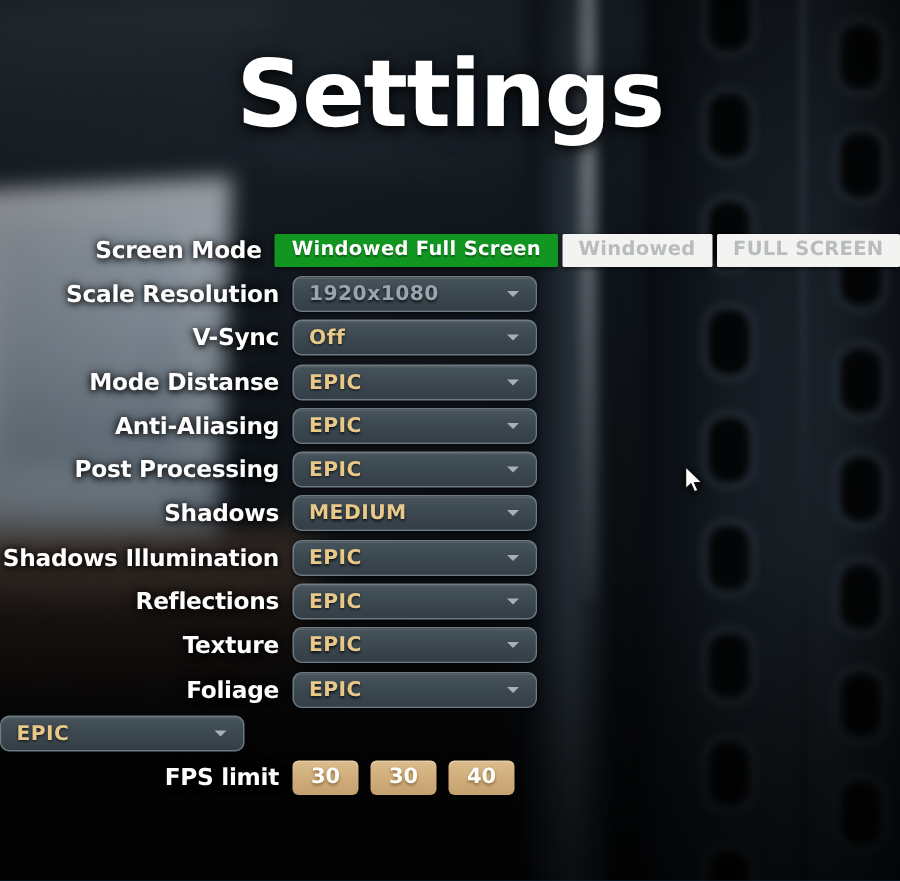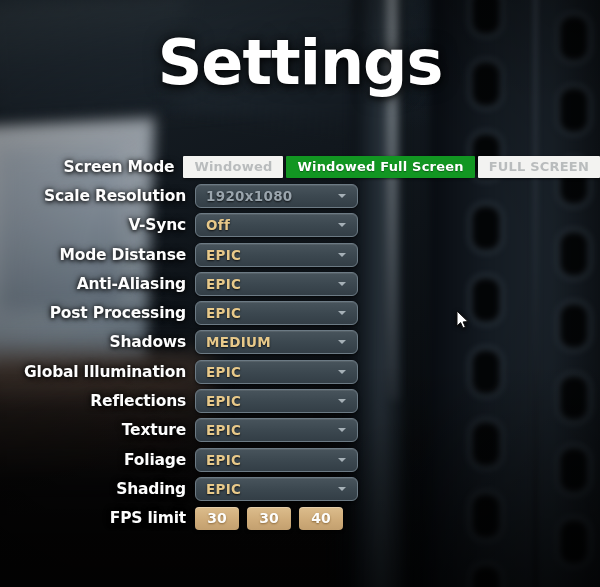--- a/index.html
+++ b/index.html
@@ -375,22 +375,22 @@
     <div class="bg-vignette"></div>
   </div>
 
   <div class="title">Settings</div>
 
   <div class="rows" id="rows">
       <div class="row">
         <div class="label">Screen Mode</div>
         <div class="control">
           <div class="seg-group">
+            <div class="seg active" style="background: rgb(18, 150, 34);">Windowed Full Screen</div>
             <div class="seg">Windowed</div>
-            <div class="seg active" style="background: rgb(18, 150, 34);">Windowed Full Screen</div>
             <div class="seg">FULL SCREEN</div>
           </div>
         </div>
       </div>
       <div class="row">
         <div class="label">Scale Resolution</div>
         <div class="control">
           <div class="dropdown muted">
             <span class="dd-value" style="color: rgb(154, 165, 173);">1920x1080</span>
             <span class="caret"></span>
@@ -436,21 +436,21 @@
       <div class="row">
         <div class="label">Shadows</div>
         <div class="control">
           <div class="dropdown">
             <span class="dd-value" style="color: rgb(232, 201, 138);">MEDIUM</span>
             <span class="caret"></span>
           </div>
         </div>
       </div>
       <div class="row">
-        <div class="label">Global Illumination</div>
+        <div class="label">Shadows Illumination</div>
         <div class="control">
           <div class="dropdown">
             <span class="dd-value" style="color: rgb(232, 201, 138);">EPIC</span>
             <span class="caret"></span>
           </div>
         </div>
       </div>
       <div class="row">
         <div class="label">Reflections</div>
         <div class="control">
@@ -472,21 +472,20 @@
       <div class="row">
         <div class="label">Foliage</div>
         <div class="control">
           <div class="dropdown">
             <span class="dd-value" style="color: rgb(232, 201, 138);">EPIC</span>
             <span class="caret"></span>
           </div>
         </div>
       </div>
       <div class="row">
-        <div class="label">Shading</div>
         <div class="control">
           <div class="dropdown">
             <span class="dd-value" style="color: rgb(232, 201, 138);">EPIC</span>
             <span class="caret"></span>
           </div>
         </div>
       </div>
       <div class="row">
         <div class="label">FPS limit</div>
         <div class="control">

